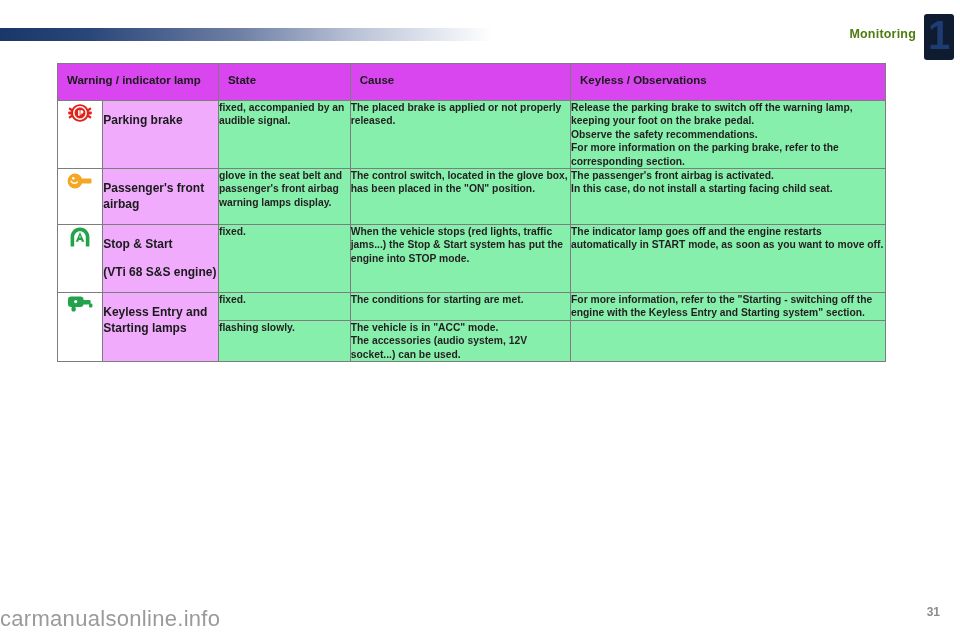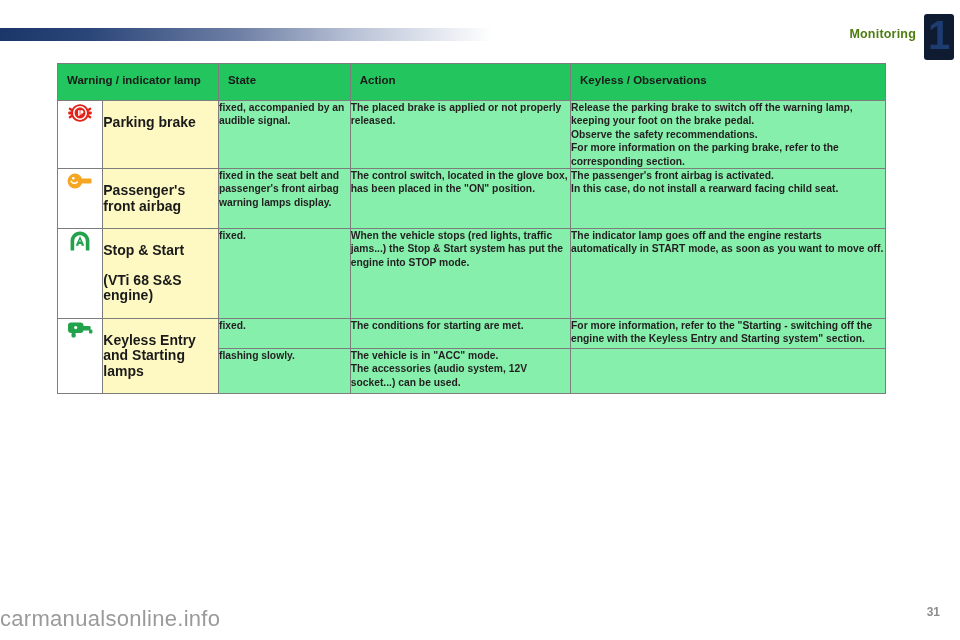--- a/index.html
+++ b/index.html
@@ -66,42 +66,42 @@
     width: 829px;
     border-collapse: collapse;
     table-layout: fixed;
   }
   #lamp-table td, #lamp-table th {
     border: 1px solid #7d7d7d;
     vertical-align: top;
     padding: 0;
   }
   #lamp-table thead th {
-    background: #22c55e;
+    background: #d946ef;
     text-align: left;
     font-size: 11.5px;
     font-weight: bold;
     color: #1a1a1a;
     padding: 10px 9px 11px 9px;
     height: 15px;
   }
   .col-icon    { width: 45px; }
   .col-name    { width: 115px; }
   .col-state   { width: 131px; }
   .col-cause   { width: 219px; }
   .col-action  { width: 313px; }
 
   td.cell-icon {
     background: #ffffff;
     text-align: center;
     padding-top: 9px;
   }
   td.cell-name {
-    background: #fef9c3;
-    font-size: 14px;
+    background: #f0abfc;
+    font-size: 12px;
     font-weight: bold;
     line-height: 15.5px;
     padding: 9px 8px 10px 10px;
     color: #1a1a1a;
   }
   td.cell-text {
     background: #86efac;
     font-size: 10.3px;
     font-weight: bold;
     line-height: 13.4px;
@@ -154,21 +154,21 @@
     <col class="col-icon">
     <col class="col-name">
     <col class="col-state">
     <col class="col-cause">
     <col class="col-action">
   </colgroup>
   <thead>
     <tr>
       <th colspan="2">Warning / indicator lamp</th>
       <th>State</th>
-      <th>Action</th>
+      <th>Cause</th>
       <th>Keyless / Observations</th>
     </tr>
   </thead>
   <tbody id="table-body">
       <tr>
         <td class="cell-icon"><span class="icon-wrap"><svg width="30" height="24" viewBox="0 0 30 24">
               <g fill="#e2231a">
                 <path d="M15 3.2c-4.9 0-8.9 3.9-8.9 8.8S10.1 20.8 15 20.8s8.9-3.9 8.9-8.8S19.9 3.2 15 3.2zm0 1.9c3.8 0 6.9 3.1 6.9 6.9S18.8 18.9 15 18.9 8.1 15.8 8.1 12 11.2 5.1 15 5.1z"></path>
                 <path d="M15 6.6c-3 0-5.4 2.4-5.4 5.4s2.4 5.4 5.4 5.4 5.4-2.4 5.4-5.4S18 6.6 15 6.6z"></path>
                 <rect x="3.2" y="10.6" width="4.6" height="2.8" rx="1"></rect>
@@ -199,28 +199,28 @@
         <td class="cell-icon"><span class="icon-wrap"><svg width="34" height="24" viewBox="0 0 34 24">
               <circle cx="10" cy="12" r="7.4" fill="#f5a623"></circle>
               <rect x="16.5" y="9.4" width="10" height="5.2" rx="1" fill="#f5a623"></rect>
               <circle cx="8.3" cy="9.2" r="1.3" fill="#fff"></circle>
               <path d="M6.2 12.4c1.7 2.5 4.4 2.5 6.1.6" stroke="#fff" stroke-width="1.5" fill="none" stroke-linecap="round"></path>
             </svg></span></td>
         <td class="cell-name">
           <p>Passenger's front airbag</p>
         </td>
         <td class="cell-text">
-          <p>fixed in the seat belt and passenger's front airbag warning lamps display.</p>
+          <p>glove in the seat belt and passenger's front airbag warning lamps display.</p>
         </td>
         <td class="cell-text">
           <p>The control switch, located in the glove box, has been placed in the "ON" position.</p>
         </td>
         <td class="cell-text">
           <p>The passenger's front airbag is activated.</p>
-          <p>In this case, do not install a rearward facing child seat.</p>
+          <p>In this case, do not install a starting facing child seat.</p>
         </td>
       </tr>
       <tr>
         <td class="cell-icon"><span class="icon-wrap"><svg width="28" height="24" viewBox="0 0 28 24">
               <path d="M14 2.6c5.2 0 9.4 4.2 9.4 9.4v9.4h-3.6V12c0-3.2-2.6-5.8-5.8-5.8S8.2 8.8 8.2 12v9.4H4.6V12c0-5.2 4.2-9.4 9.4-9.4z" fill="#22a24b"></path>
               <path d="M14 6.9l4.3 9.9h-2.5l-.7-1.9h-2.2l-.7 1.9H9.7z" fill="#22a24b"></path>
               <path d="M14 10.4l.8 2.2h-1.6z" fill="#fff"></path>
             </svg></span></td>
         <td class="cell-name">
           <p>Stop &amp; Start</p>

